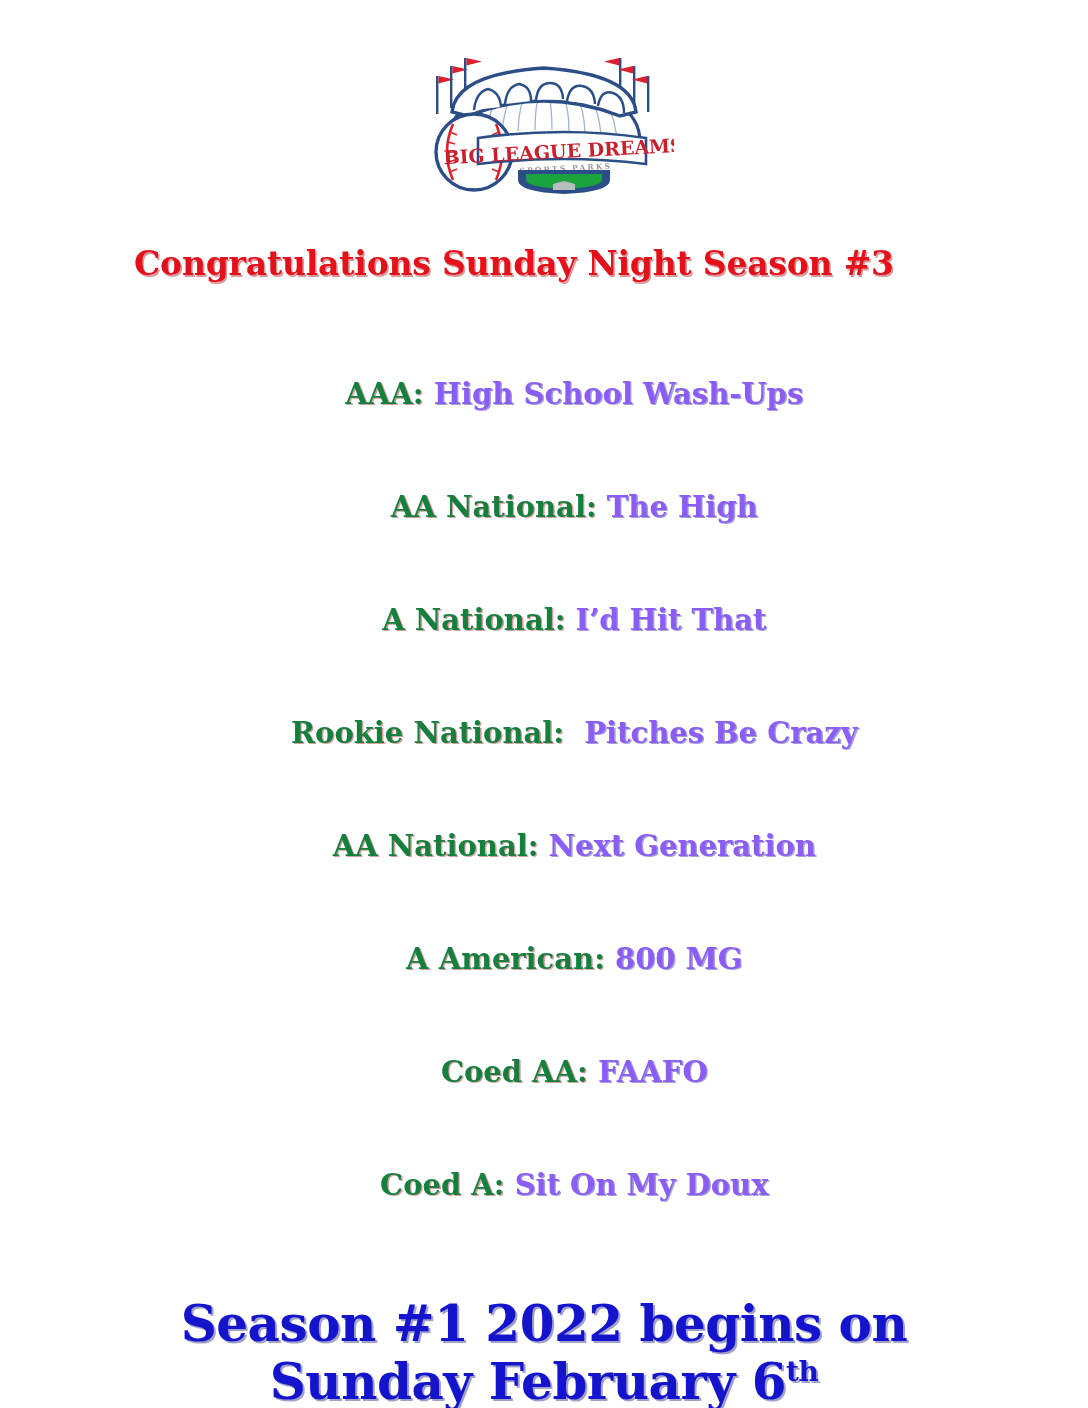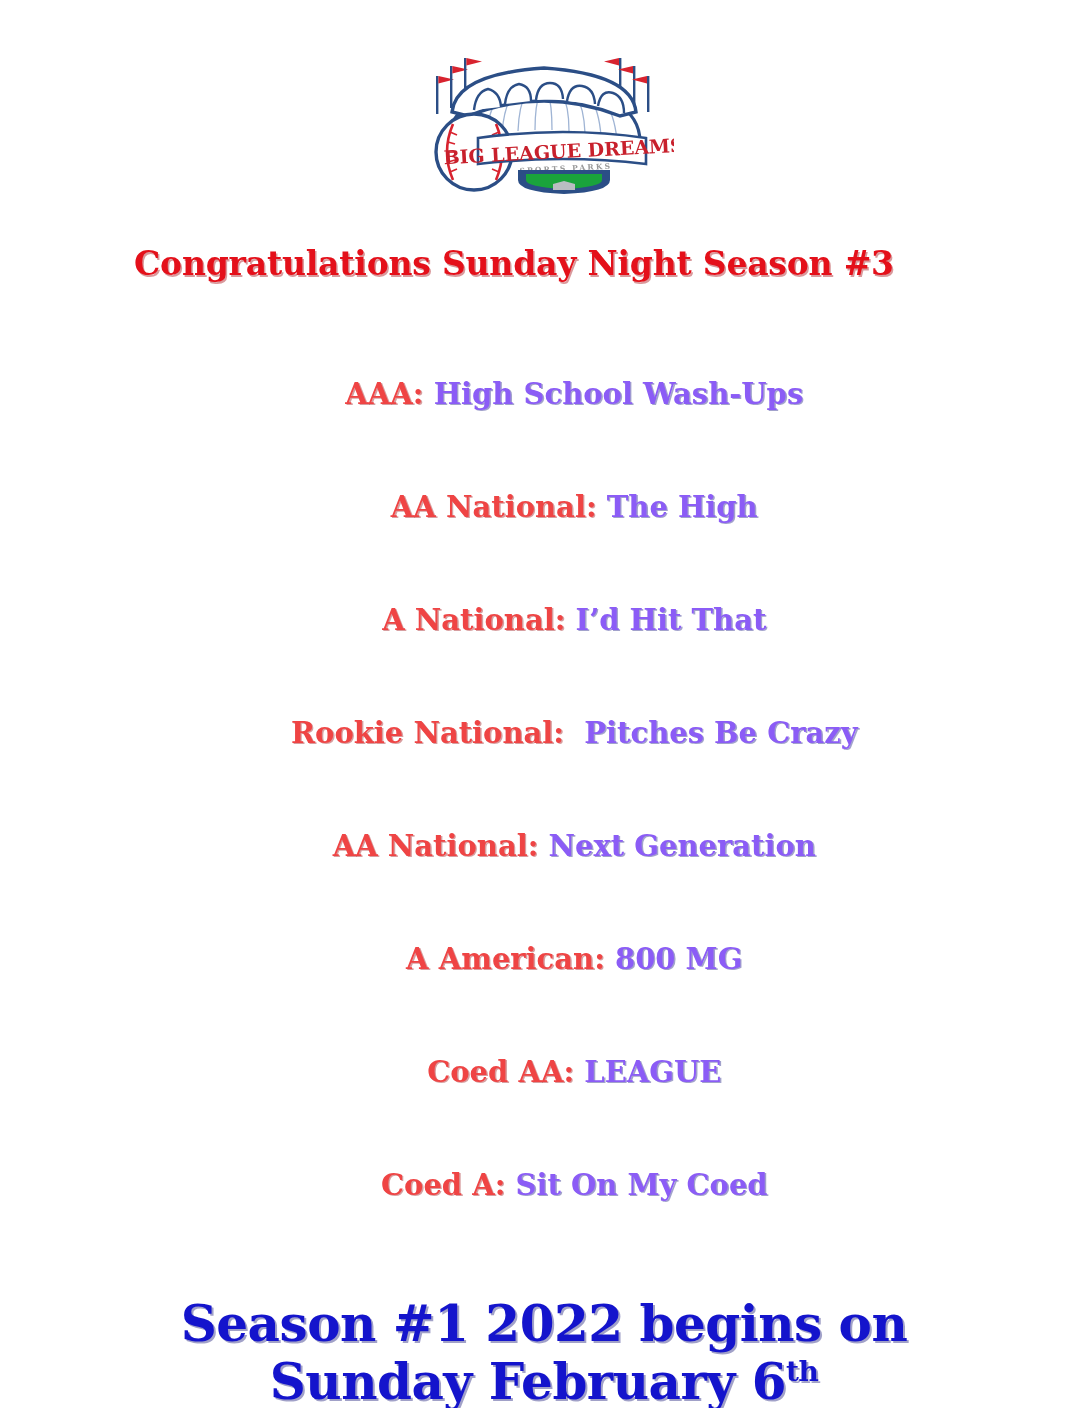--- a/index.html
+++ b/index.html
@@ -60,21 +60,21 @@
     text-align: center;
     font-family: "DejaVu Serif", "Liberation Serif", serif;
     font-weight: bold;
     font-size: 29px;
     line-height: 1.0;
     margin-bottom: 26px;
     white-space: pre;
   }
   .winner-row:last-child { margin-bottom: 0; }
   .division {
-    color: #ef4444;
+    color: #15803d;
     text-shadow: 1.4px 1.4px 0 rgba(150,0,6,0.38);
   }
   .team {
     color: #8b5cf6;
     text-shadow: 1.4px 1.4px 0 rgba(10,10,120,0.38);
   }
 
   
   .announce-block {
     margin-top: 66px;
@@ -200,24 +200,24 @@
     <div class="winner-row">
       <span class="division">Rookie National:</span><span class="team"> <span> Pitches Be Crazy</span></span>
     </div>
     <div class="winner-row">
       <span class="division">AA National:</span><span class="team"> <span>Next Generation</span></span>
     </div>
     <div class="winner-row">
       <span class="division">A American:</span><span class="team"> <span>800 MG</span></span>
     </div>
     <div class="winner-row">
-      <span class="division">Coed AA:</span><span class="team"> <span>LEAGUE</span></span>
-    </div>
-    <div class="winner-row">
-      <span class="division">Coed A:</span><span class="team"> <span>Sit On My Coed</span></span>
+      <span class="division">Coed AA:</span><span class="team"> <span>FAAFO</span></span>
+    </div>
+    <div class="winner-row">
+      <span class="division">Coed A:</span><span class="team"> <span>Sit On My Doux</span></span>
     </div>
   </div>
 
   <div class="announce-block">
     <div class="announce first"><span>Season #1 2022 begins on Sunday February 6</span><span class="ord">th</span></div>
 
   </div>
 
 </div>
 

